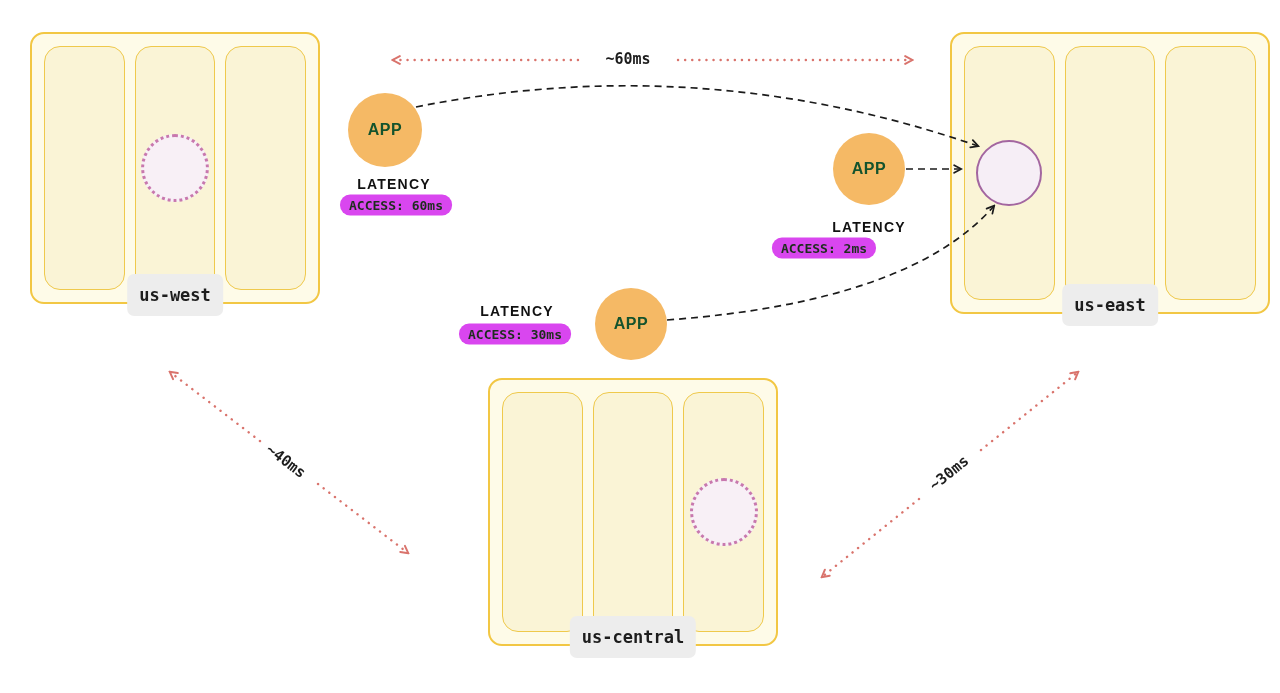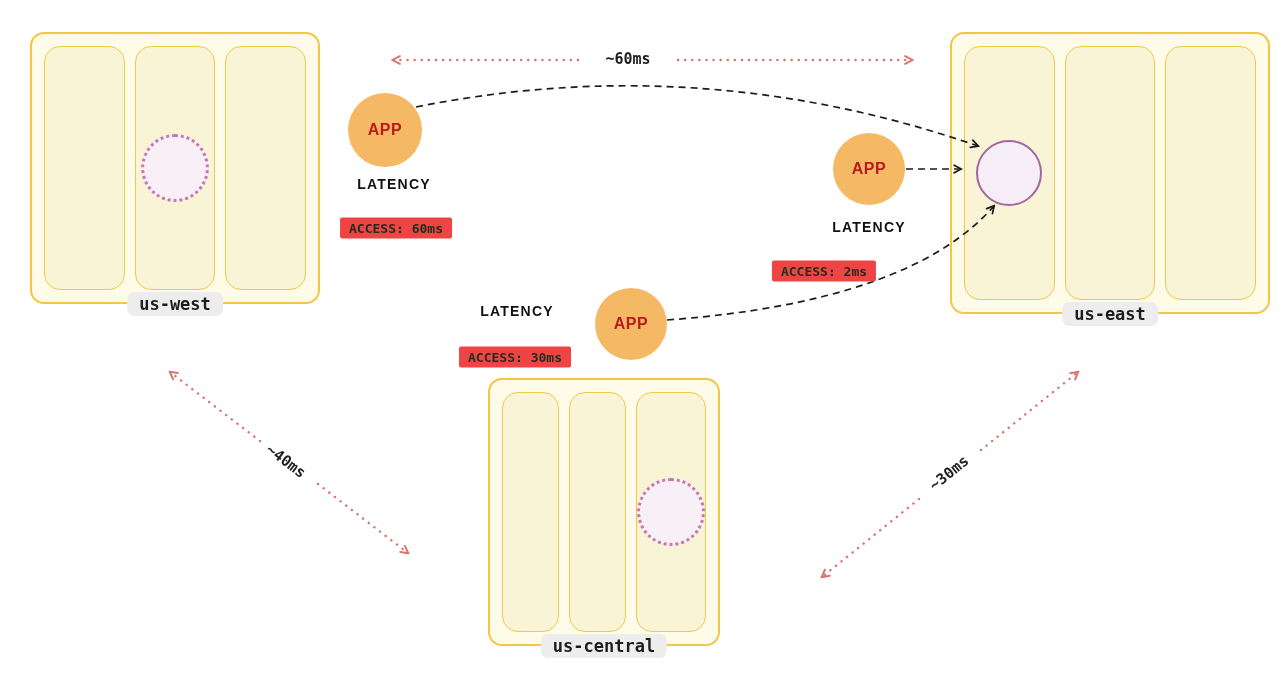--- a/index.html
+++ b/index.html
@@ -14,47 +14,47 @@
     background:#FEFBE8; border:2px solid #F2C744; border-radius:14px;
     display:flex; gap:10px; padding:12px;
   }
   .zone {
     flex:1; box-sizing:border-box;
     background:#FAF4D6; border:1.5px solid #EFC94C; border-radius:16px;
     display:flex; align-items:center; justify-content:center;
   }
   .region-label {
     position:absolute; left:50%; bottom:-14px; transform:translateX(-50%);
-    background:#EDEDED; border-radius:7px; padding:2px 12px;
+    background:#EDEDED; border-radius:7px; padding:11px 12px;
     font-family:"DejaVu Sans Mono", monospace; font-weight:bold;
     font-size:17px; color:#1d1d1d; white-space:nowrap;
   }
 
   
   .replica { width:62px; height:62px; border-radius:50%; box-sizing:content-box; }
   .replica.dotted { border:3px dotted #C878AE; background:#F8F0F6; }
   .replica.solid  { border:2px solid  #A366A0; background:#F6EEF6; }
 
   
   .app-circle {
     position:absolute; width:74px; height:74px; border-radius:50%;
     background:#F5B965; transform:translate(-50%,-50%);
     display:flex; align-items:center; justify-content:center;
-    font-weight:bold; font-size:16px; letter-spacing:.5px; color:#b91c1c;
+    font-weight:bold; font-size:16px; letter-spacing:.5px; color:#14532d;
   }
   .latency-title {
     position:absolute; transform:translate(-50%,-50%);
     font-size:14px; font-weight:bold; letter-spacing:1.2px; color:#111;
     white-space:nowrap;
   }
   .access-badge {
     position:absolute; transform:translate(-50%,-50%);
-    background:#ef4444; color:#1d2e1d; border-radius:2px;
+    background:#d946ef; color:#1d2e1d; border-radius:10px;
     font-family:"DejaVu Sans Mono", monospace; font-weight:bold;
-    font-size:13px; padding:3px 9px; white-space:nowrap;margin-top:23px;
+    font-size:13px; padding:3px 9px; white-space:nowrap;
   }
 
   
   .distance-label {
     position:absolute;
     font-family:"DejaVu Sans Mono", monospace; font-weight:bold;
     font-size:15px; color:#1d1d1d; background:#ffffff; padding:0 5px;
     white-space:nowrap;
   }
 
@@ -76,21 +76,21 @@
 
   <div class="region" style="left:950px; top:32px; width:320px; height:282px;">
     <div class="zone">
       <div class="replica solid"></div>
     </div>
     <div class="zone"></div>
     <div class="zone"></div>
     <div class="region-label">us-east</div>
   </div>
 
-  <div class="region" style="left:488px; top:378px; width:232px; height:268px;">
+  <div class="region" style="left:488px; top:378px; width:290px; height:268px;">
     <div class="zone"></div>
     <div class="zone"></div>
     <div class="zone">
       <div class="replica dotted"></div>
     </div>
     <div class="region-label">us-central</div>
   </div>
 
   <svg class="overlay" width="1280" height="693" viewBox="0 0 1280 693">
     <defs>

